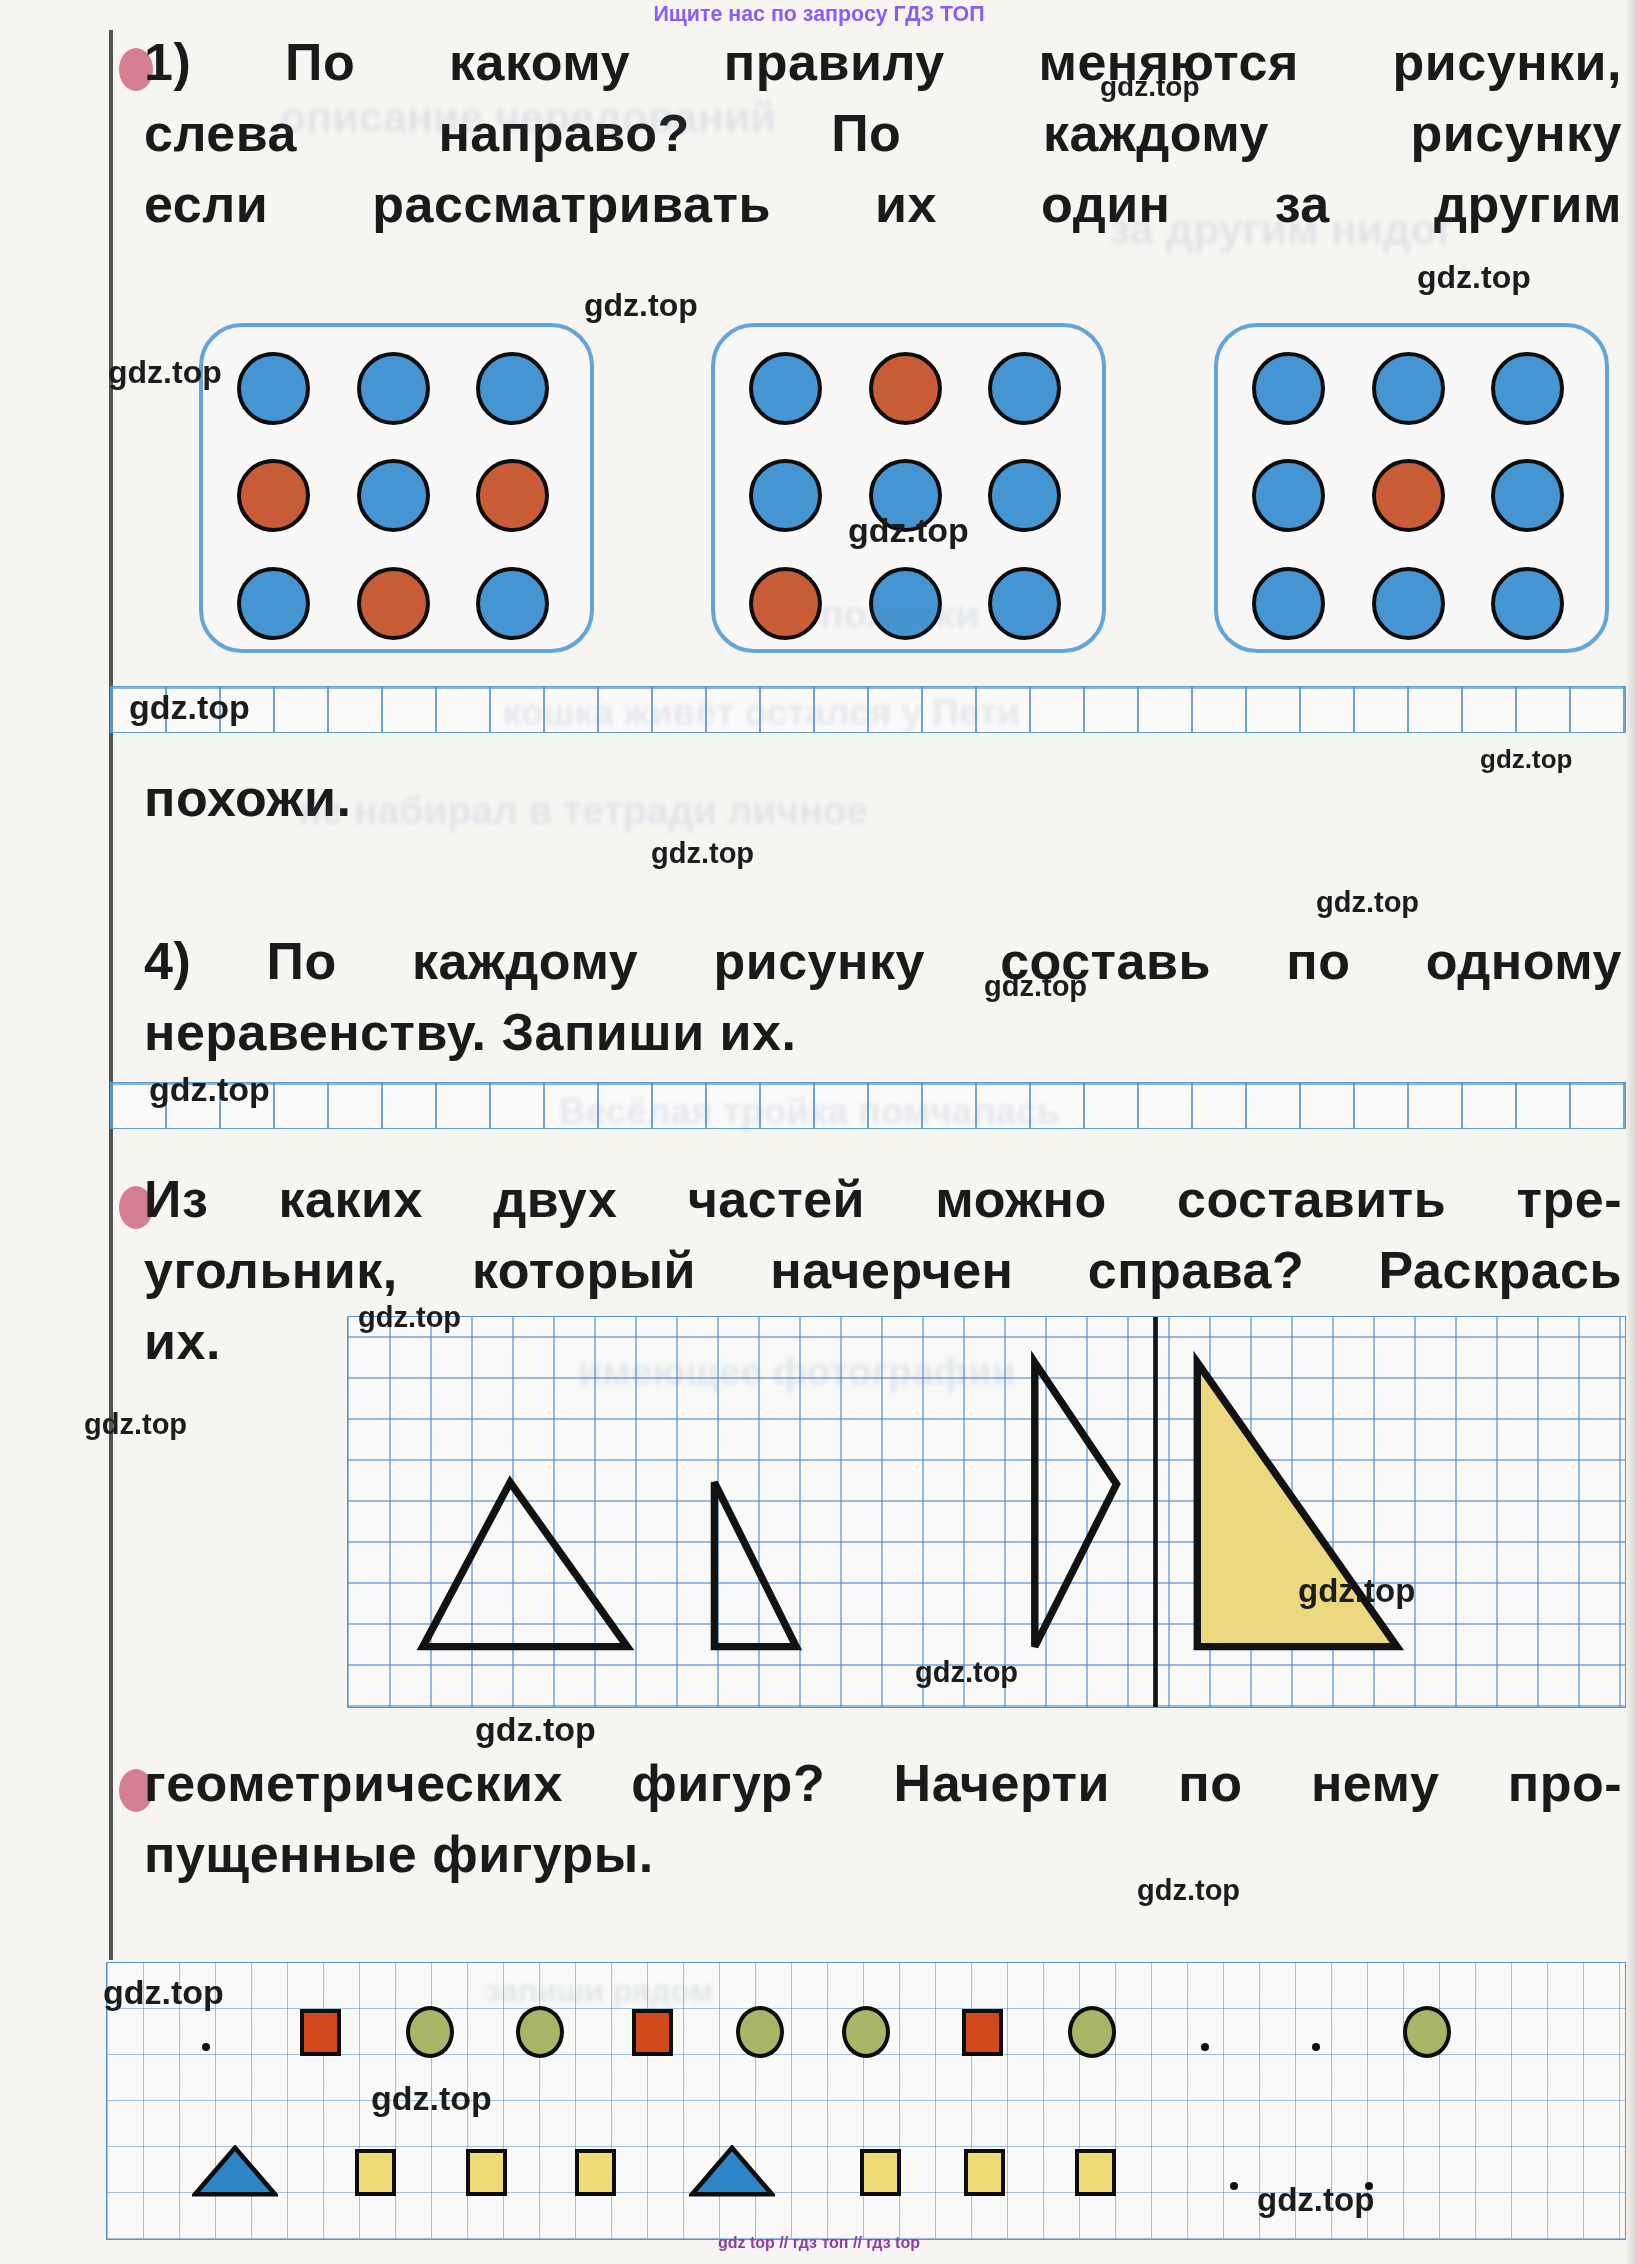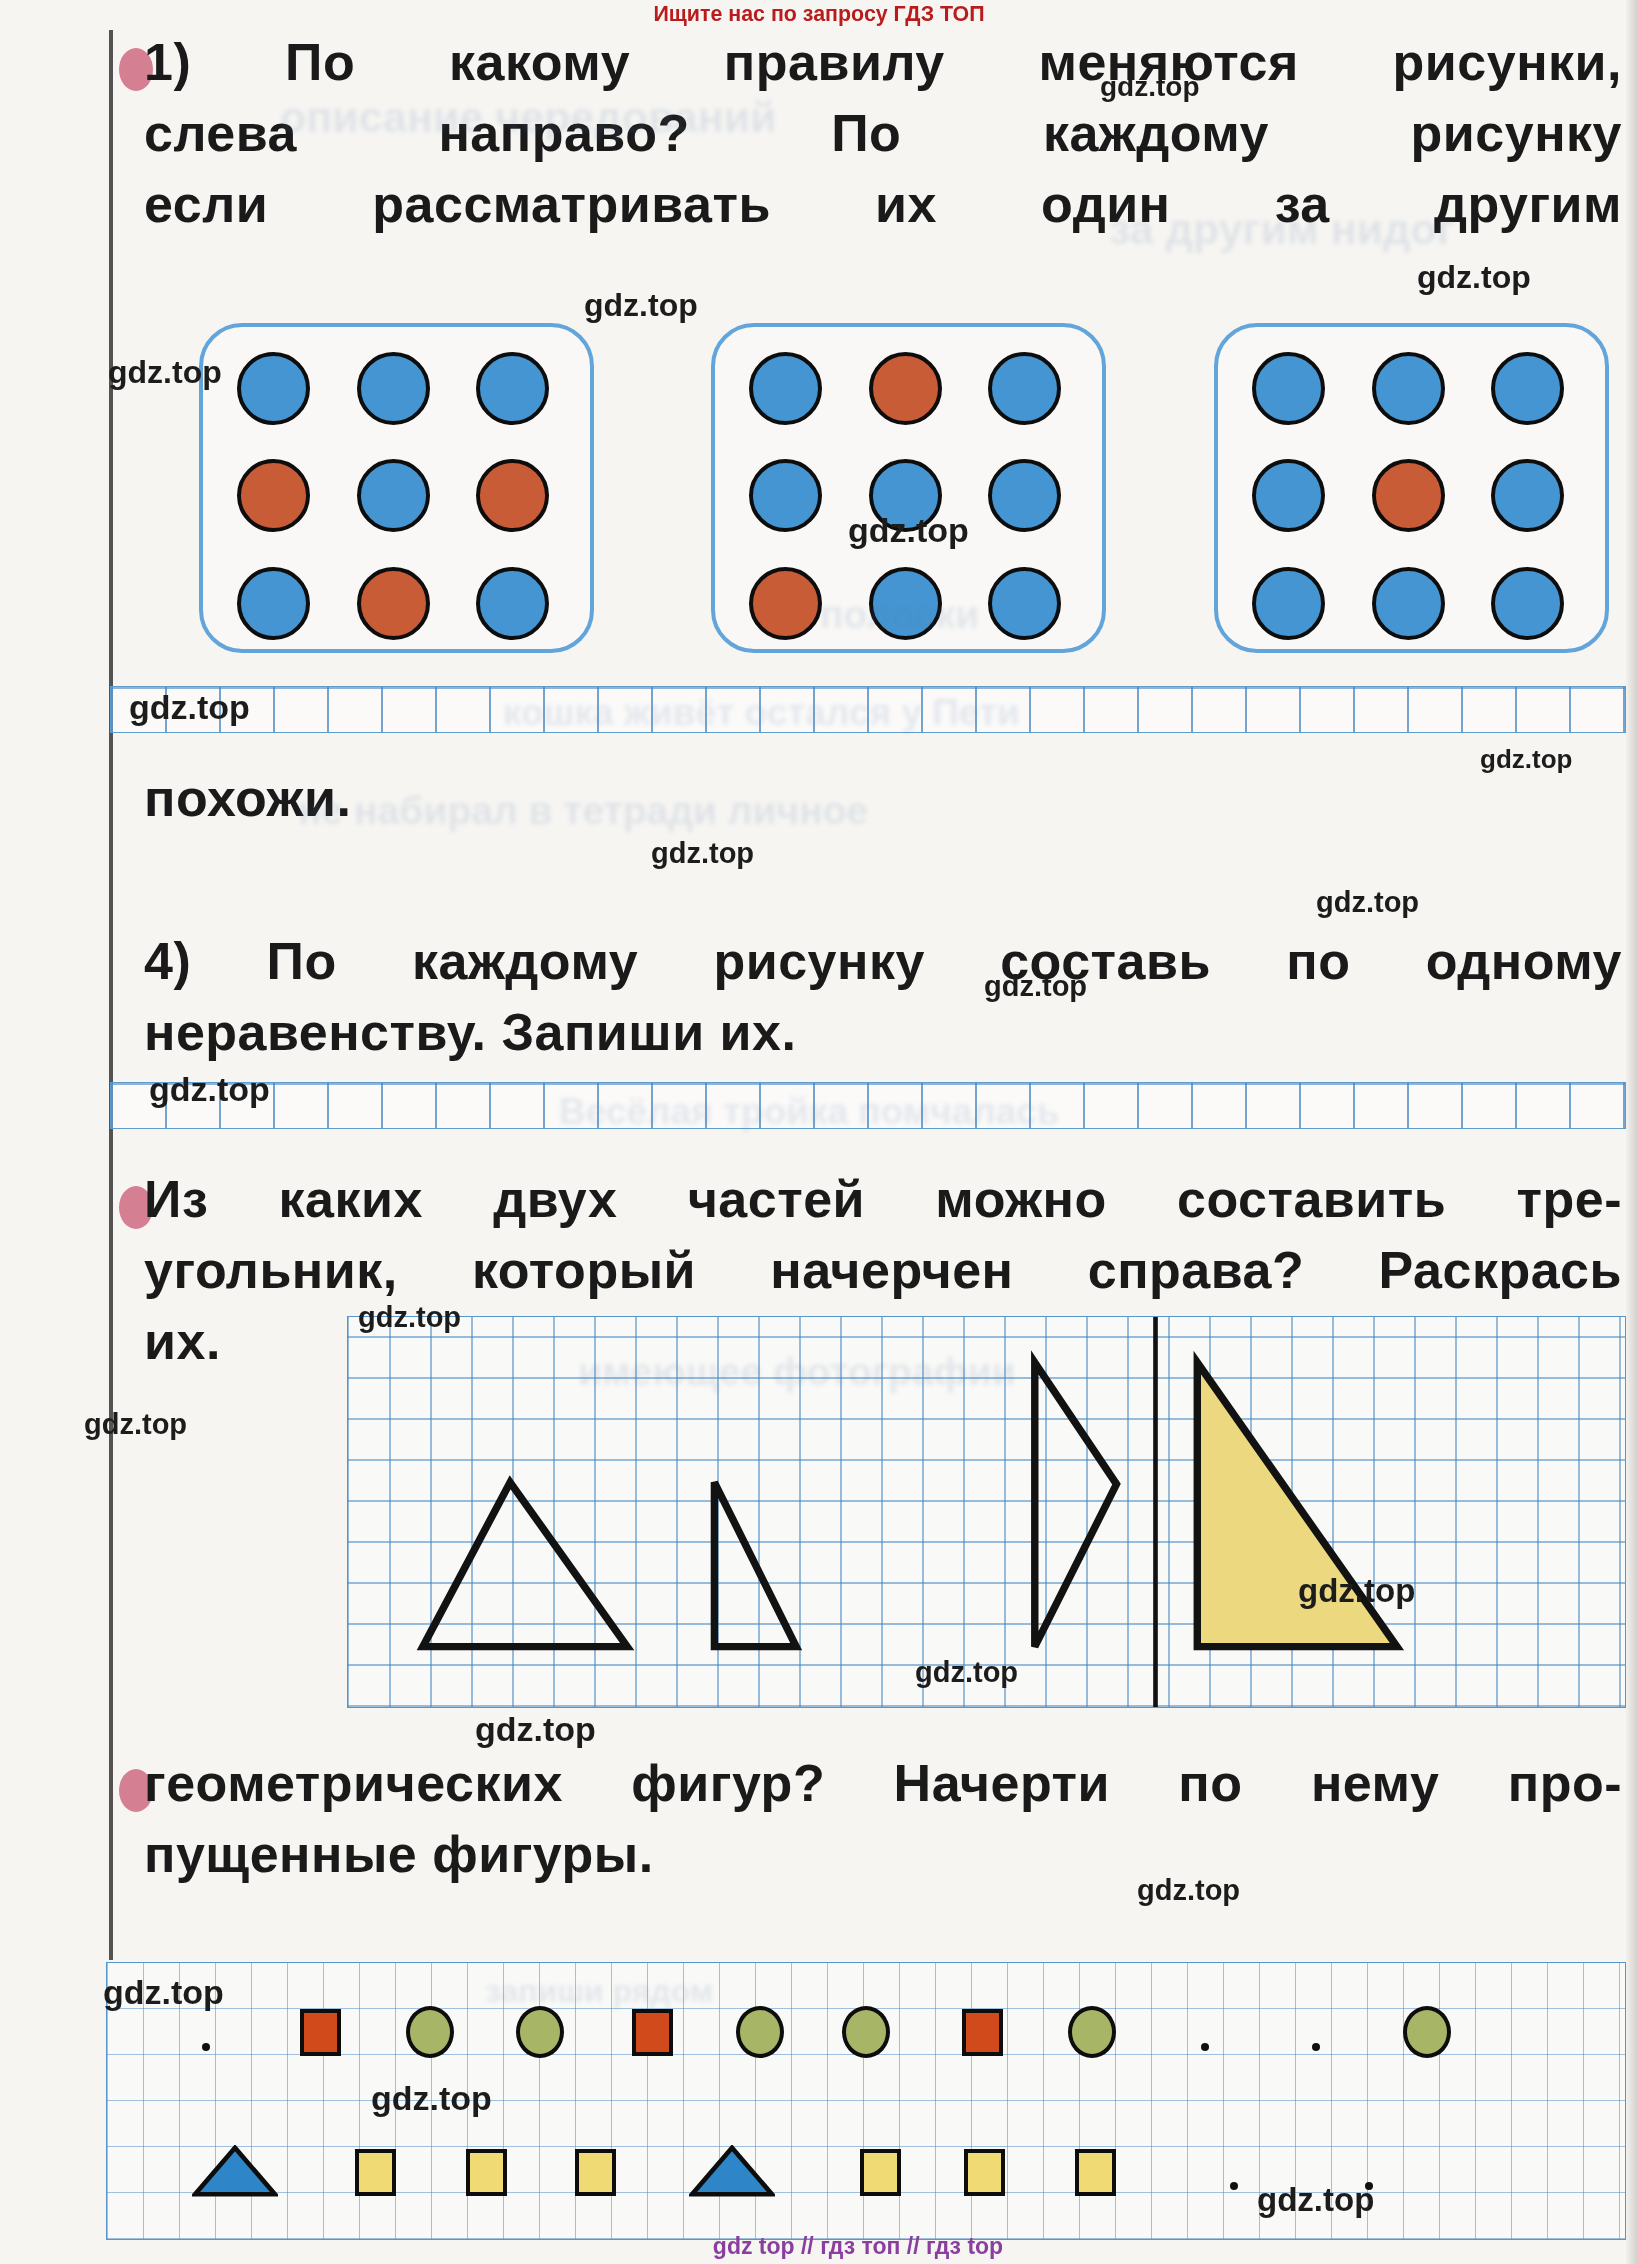--- a/index.html
+++ b/index.html
@@ -8,22 +8,22 @@
     width:1638px;height:2264px;
     background:#f6f5f2;
     font-family:"Liberation Sans","DejaVu Sans",sans-serif;
     overflow:hidden;
   }
   .promo-top{
     position:absolute;top:1.9px;left:50%;transform:translateX(-50%);
     font-size:21.4px;font-weight:bold;white-space:nowrap;
   }
   .promo-bottom{
-    position:absolute;bottom:4px;left:50%;transform:translateX(-50%);
-    font-size:23px;font-weight:bold;white-space:nowrap;margin-left:39px;
+    position:absolute;bottom:12px;left:50%;transform:translateX(-50%);
+    font-size:16px;font-weight:bold;white-space:nowrap;
   }
   .edge-line{
     position:absolute;left:109px;top:30px;width:3.7px;height:1930px;
     background:#2a2a2a;opacity:.8;
   }
   .page-edge{
     position:absolute;right:0;top:0;width:13px;height:100%;
     background:linear-gradient(90deg, rgba(0,0,0,0), rgba(110,105,95,.28));
   }
   .para{
@@ -83,21 +83,21 @@
     font-family:"Liberation Sans","DejaVu Sans",sans-serif;
   }
   .ghost{
     position:absolute;color:#5a78a5;opacity:.14;filter:blur(1.9px);
     font-weight:bold;white-space:nowrap;
   }
 </style>
 </head>
 <body>
 
-<div class="promo-top" style="color: #b91c1c;">Ищите нас по запросу ГДЗ ТОП</div>
+<div class="promo-top" style="color: #8b5cf6;">Ищите нас по запросу ГДЗ ТОП</div>
 
 <div class="edge-line"></div>
 <div class="page-edge"></div>
 
 <div class="bullet" style="top: 48px; background: rgb(213, 127, 147);"></div>
 <div class="para" style="top:30px">
   <div class="tline">1) По какому правилу меняются рисунки,</div>
   <div class="tline">слева направо? По каждому рисунку</div>
   <div class="tline">если рассматривать их один за другим</div>
 </div>

